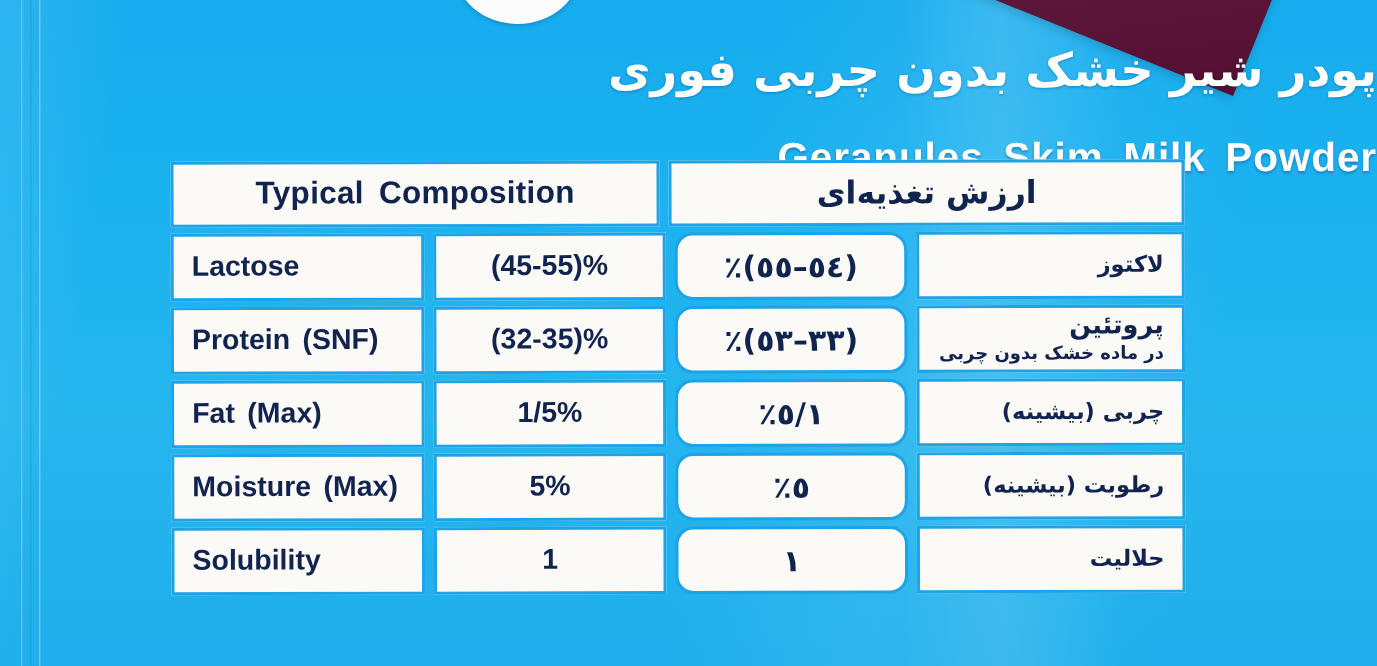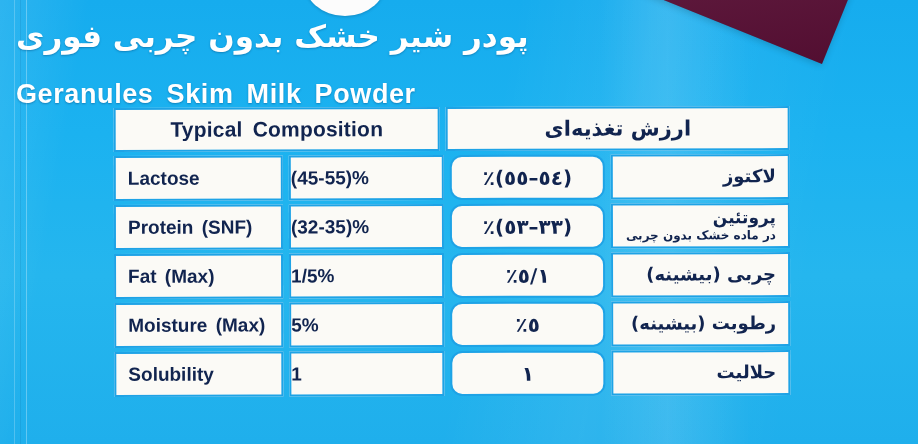--- a/index.html
+++ b/index.html
@@ -82,22 +82,22 @@
     background: #FCFCFC;
     border-radius: 50%;
     box-shadow: 0 1px 3px rgba(0,40,80,0.25);
   }
 
   
   .titles {
     position: absolute;
     left: 0;
     right: 0;
-    top: 16px;
-    text-align: left;
+    top: 27px;
+    text-align: right;
     padding-left: 16px;
   }
   .title-fa {
     direction: rtl;
     unicode-bidi: bidi-override;
     color: #FFFFFF;
     font-size: 31px;
     font-weight: 700;
     line-height: 40px;
     letter-spacing: 0px;
@@ -138,21 +138,21 @@
     border: 2px solid #1EA3E6;
     box-sizing: border-box;
     display: flex;
     align-items: center;
     color: #11244F;
     overflow: hidden;
   }
 
   
   .c-en-name  { width: 170px; padding-left: 12px; justify-content: flex-start; }
-  .c-en-val   { width: 156px; justify-content: flex-start; }
+  .c-en-val   { width: 156px; justify-content: center; }
   .c-fa-val   { width: 156px; justify-content: center; border-radius: 12px; }
   .c-fa-name  { width: 180px; padding-right: 12px; justify-content: flex-end; }
 
   
   .header-row .cell {
     height: 44px;
   }
   .hdr-en {
     width: 332px;
     justify-content: center;
@@ -191,21 +191,21 @@
     font-family: "DejaVu Sans", "Liberation Sans", sans-serif;
   }
   .fa-name-block {
     direction: rtl;
     unicode-bidi: bidi-override;
     text-align: right;
     font-family: "DejaVu Sans", "Liberation Sans", sans-serif;
     line-height: 1.12;
   }
   .fa-name-main {
-    font-size: 18px;
+    font-size: 15px;
     font-weight: 700;
     display: block;
   }
   .fa-name-sub {
     font-size: 12px;
     font-weight: 700;
     display: block;
     margin-top: 2px;
   }
   .fa-name-block.has-sub .fa-name-main { font-size: 17px; }

